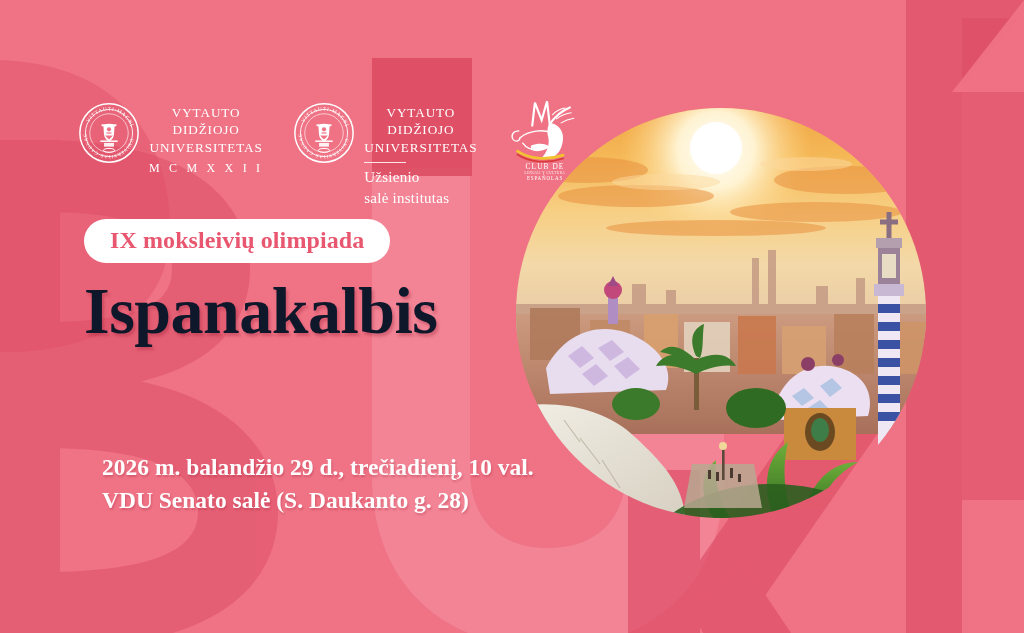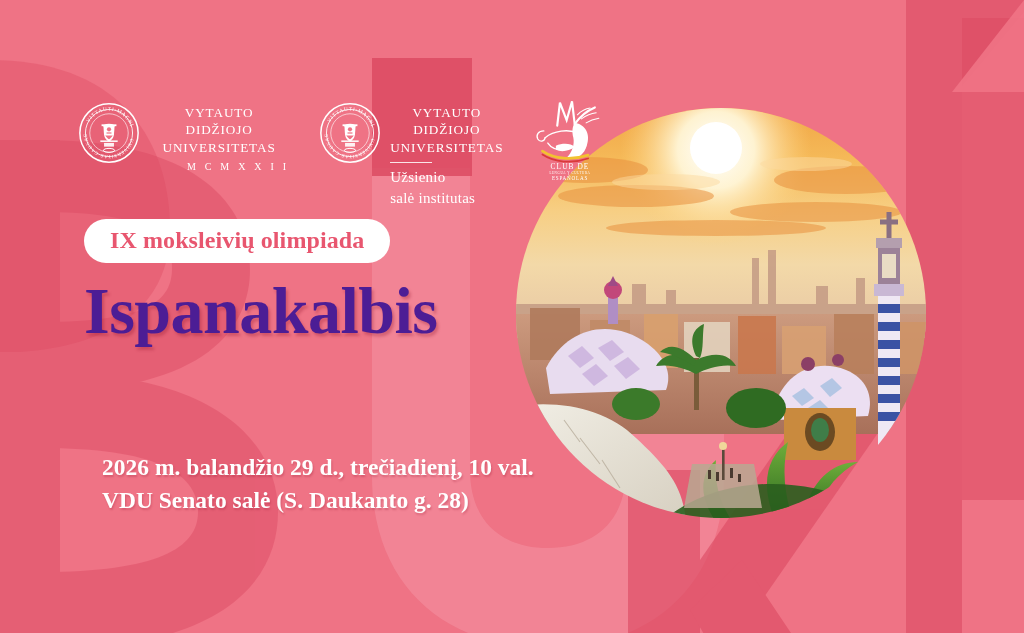--- a/index.html
+++ b/index.html
@@ -20,22 +20,22 @@
   }
   .logo-unit { display:flex; align-items:flex-start; gap:9px; }
   .seal { width:62px; height:62px; flex:0 0 62px; margin-top:2px; }
   .logo-words { padding-top:4px; }
   .logo-words .l {
     color:#fff; font-family:"Liberation Serif", serif;
     font-size:13.2px; line-height:1.32; letter-spacing:.9px;
     white-space:nowrap; font-weight:400;text-align:center;
   }
   .logo-mcm {
-    color:#fff; font-size:10px; letter-spacing:3.2px;
-    margin-top:5px; white-space:nowrap;margin-left:38px;
+    color:#fff; font-size:12px; letter-spacing:3.2px;
+    margin-top:5px; white-space:nowrap;
   }
   .logo-rule {
     width:42px; height:1px; background:rgba(255,255,255,.85);
     margin:6px 0 4px 0;
   }
   .logo-sub {
     color:#fff; font-size:15px; line-height:1.38;
     letter-spacing:.25px; white-space:nowrap;
   }
   .club-logo { width:74px; height:86px; margin-top:-4px; }
@@ -46,21 +46,21 @@
     background:#ffffff; color:#e8566f;
     border-radius:24px; padding:8px 26px 9px 26px;
     font-size:24px; font-weight:700; letter-spacing:.1px;
     font-family:"Liberation Serif", serif;
     white-space:nowrap;
   }
 
   
   .headline {
     position:absolute; left:84px; top:278px; z-index:6;
-    color:#4c1d95; font-weight:700;
+    color:#0f172a; font-weight:700;
     font-size:66px; line-height:.99;
     letter-spacing:-.5px;
     font-family:"Liberation Serif", serif;
     text-shadow:2px 3px 3px rgba(150,25,50,.33);
     white-space:nowrap;
   }
   .headline .line2 { display:block; }
 
   
   .details {

